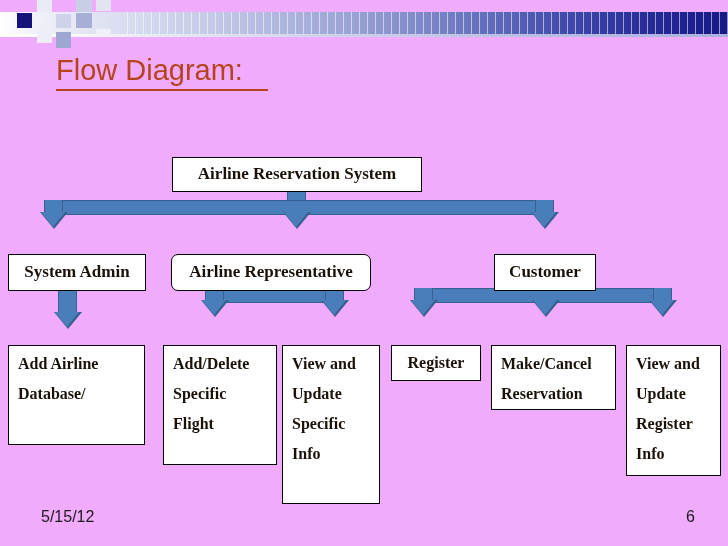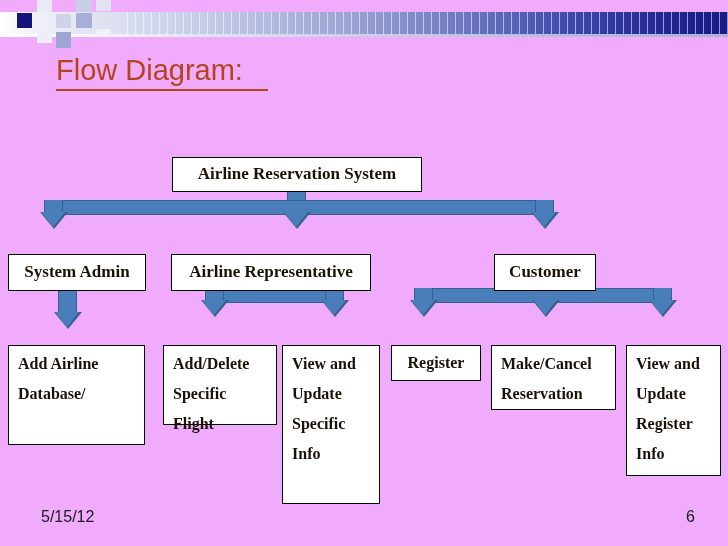--- a/index.html
+++ b/index.html
@@ -219,21 +219,21 @@
     </div>
 
   <div class="vstem" style="left:535px; top:200px; width:19px; height:14px;"></div>
   <div class="arrowhead" style="left:530.5px; top:212px;">
       <i></i>
       <b></b>
     </div>
 
   <div class="fbox single center" style="left:8px; top:233px; width:138px; height:37px; font-size:17px;">System Admin</div>
 
-  <div class="fbox single center" style="left:171px; top:233px; width:200px; height:37px; font-size:17px;">Airline Representative</div>
+  <div class="fbox single center" style="left:171px; top:233px; width:200px; height:37px; font-size:17px;border-radius:7px;">Airline Representative</div>
 
   <div class="fbox single center" style="left:494px; top:233px; width:102px; height:37px; font-size:17px;">Customer</div>
 
   <div class="vstem" style="left:58px; top:270px; width:19px; height:44px;"></div>
   <div class="arrowhead" style="left:53.5px; top:312px;">
       <i></i>
       <b></b>
     </div>
 
   <div class="vstem" style="left:262px; top:270px; width:19px; height:22px;"></div>
@@ -264,21 +264,21 @@
   <div class="arrowhead" style="left:648.5px; top:300px;">
       <i></i>
       <b></b>
     </div>
 
   <div class="fbox" style="left:8px; top:324px; width:137px; height:100px;font-family:Liberation Serif, serif;">
     <div>Add Airline</div>
     <div>Database/</div>
   </div>
 
-  <div class="fbox" style="left:163px; top:324px; width:114px; height:80px;">
+  <div class="fbox" style="left:163px; top:324px; width:114px; height:120px;">
     <div>Add/Delete</div>
     <div>Specific</div>
     <div>Flight</div>
   </div>
 
   <div class="fbox" style="left:282px; top:324px; width:98px; height:159px;">
     <div>View and</div>
     <div>Update</div>
     <div>Specific</div>
     <div>Info</div>

